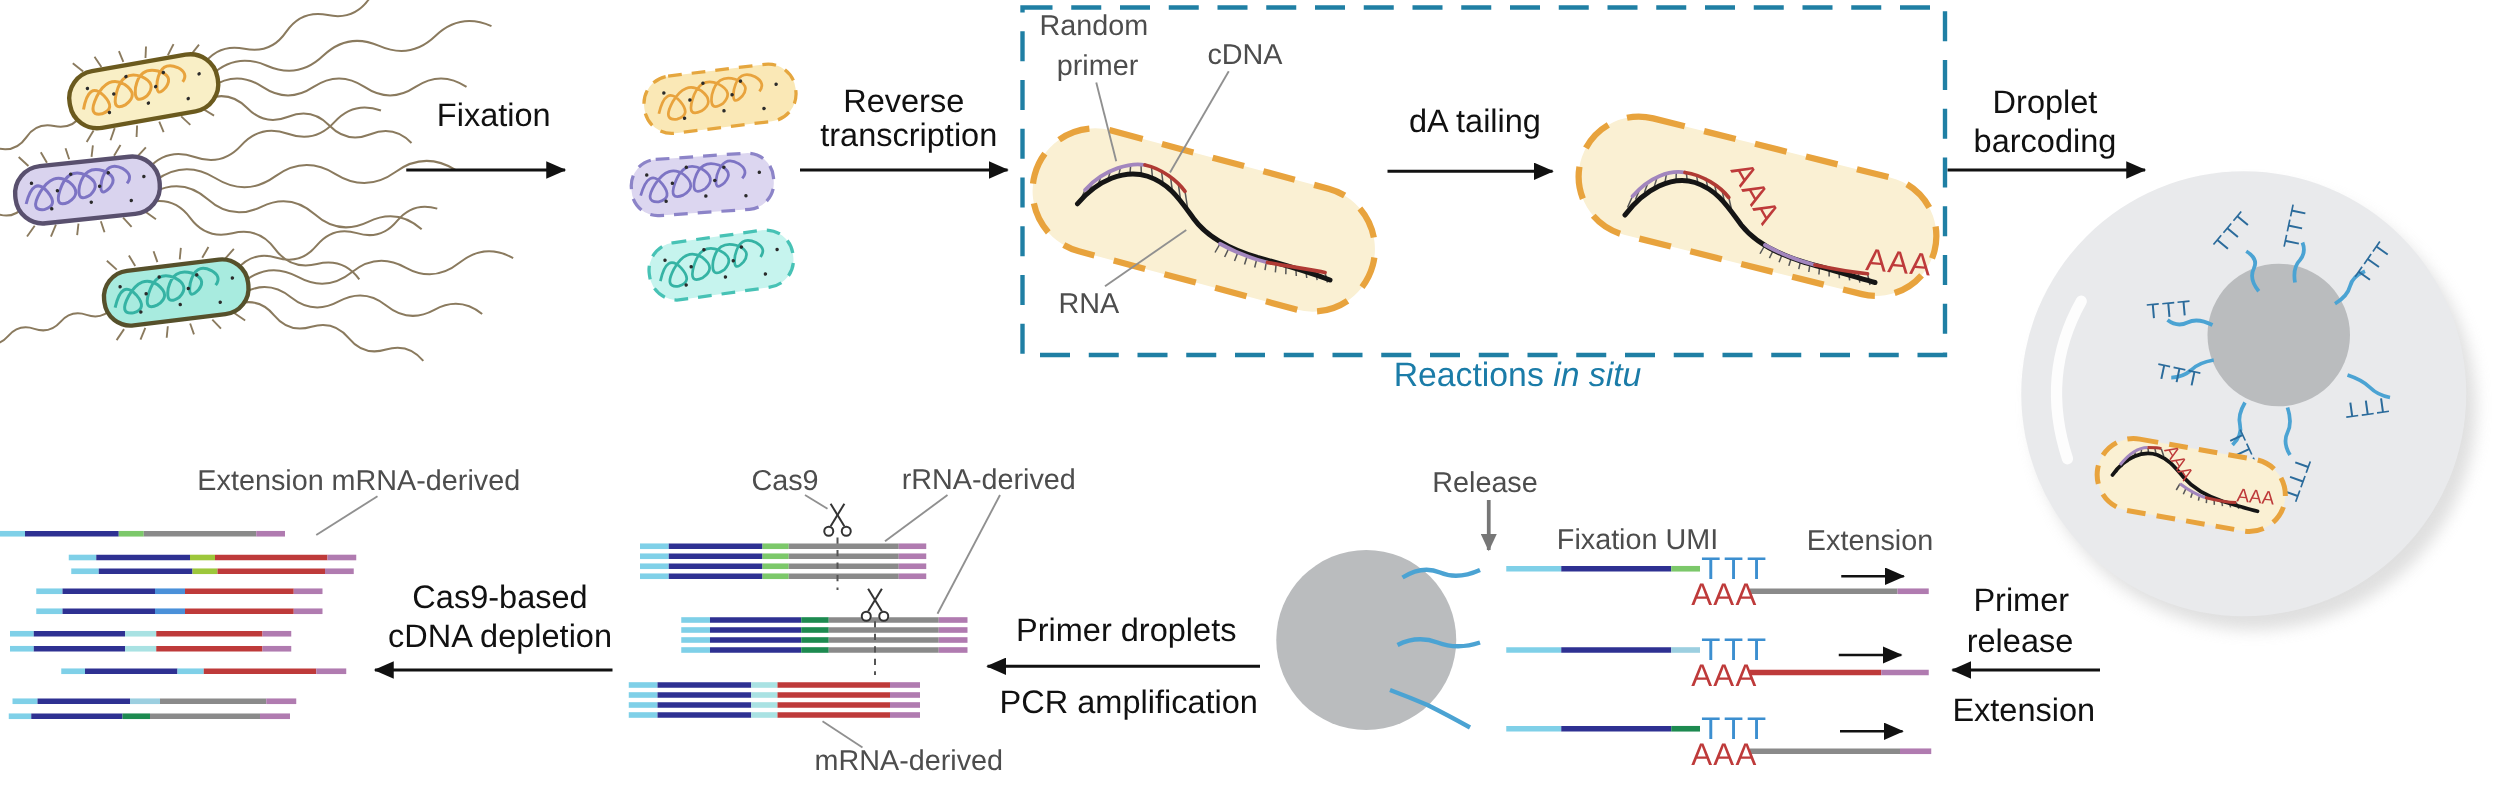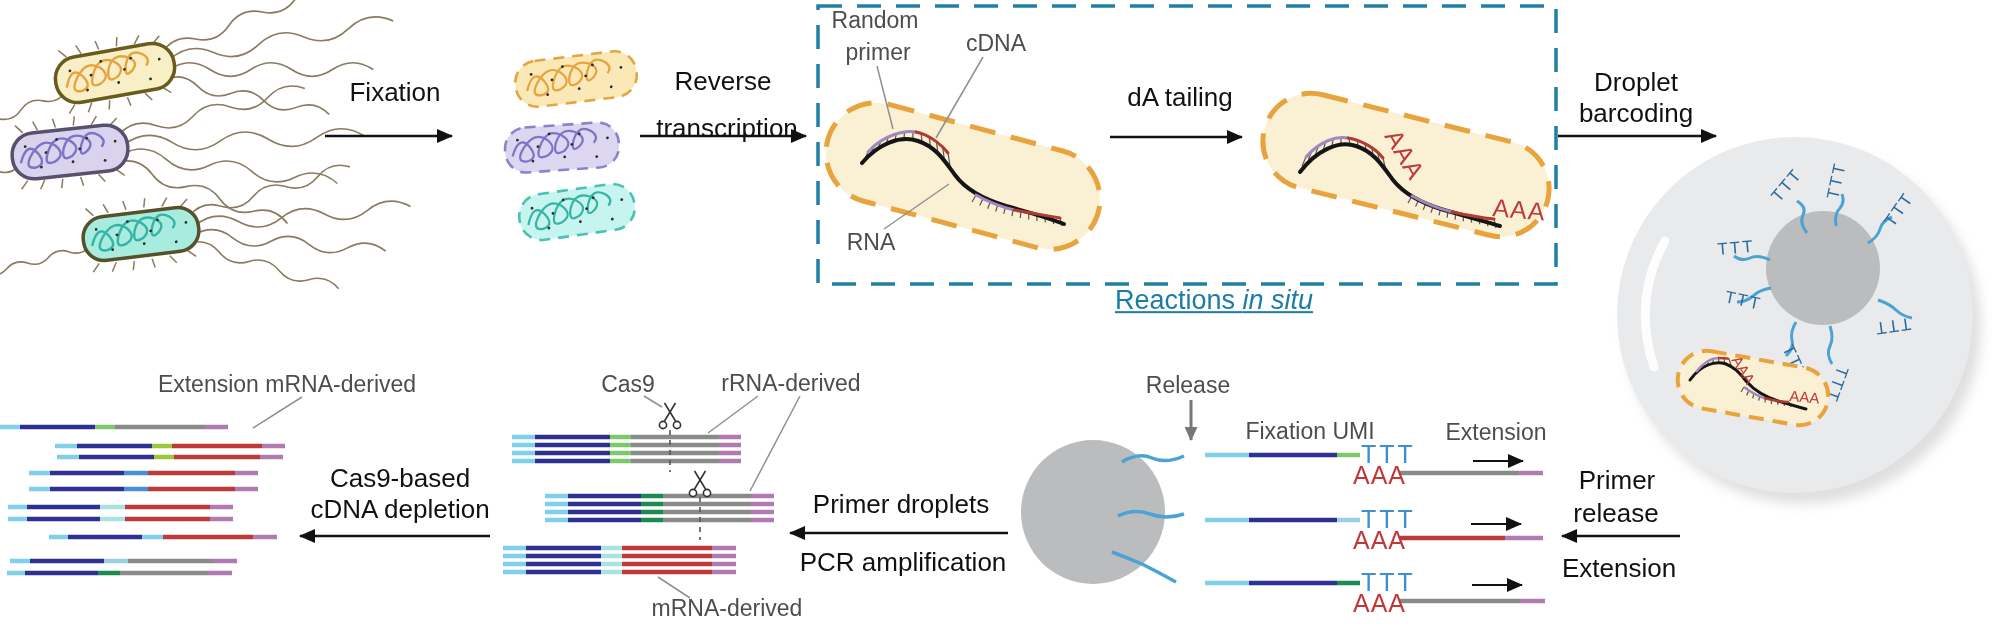--- a/index.html
+++ b/index.html
@@ -2,21 +2,21 @@
 <html><head>
 <meta charset="utf-8">
 <style>
   html,body{margin:0;padding:0;background:#fff;}
   .canvas{position:relative;width:2000px;height:636px;background:#fff;overflow:hidden;
           font-family:"Liberation Sans",sans-serif;}
   svg.art{position:absolute;left:0;top:0;}
   .lbl{position:absolute;transform:translate(-50%,-50%);font-size:26px;color:#111;
        white-space:nowrap;line-height:1.1;}
   .lbl.gray{color:#4d4d4d;font-size:23px;}
-  .lbl.teal{color:#1b7ca8;font-size:27px;text-decoration:underline;}
+  .lbl.teal{color:#1b7ca8;font-size:27px;}
   .lbl.teal .it{font-style:italic;}
   .seq{font-family:"Liberation Sans",sans-serif;}
 </style>
 </head>
 <body>
 
 <div class="canvas">
 
 <svg class="art" width="2000" height="636" viewBox="0 0 2000 636">
   <defs>
@@ -442,21 +442,21 @@
         <line x1="7" y1="573" x2="25" y2="573" stroke="#7FD0E8" stroke-width="4.5"></line>
         <line x1="25" y1="573" x2="98" y2="573" stroke="#2E3192" stroke-width="4.5"></line>
         <line x1="98" y1="573" x2="120" y2="573" stroke="#1D8A50" stroke-width="4.5"></line>
         <line x1="120" y1="573" x2="208" y2="573" stroke="#8A8A8A" stroke-width="4.5"></line>
         <line x1="208" y1="573" x2="232" y2="573" stroke="#B07BB0" stroke-width="4.5"></line>
       </g>
 </svg>
 
 <div class="lbl" style="left:395px;top:92px">Fixation</div>
 <div class="lbl" style="left:723px;top:81px">Reverse</div>
-<div class="lbl" style="left:727px;top:128px">transcription</div>
+<div class="lbl" style="left:727px;top:108px">transcription</div>
 <div class="lbl" style="left:1180px;top:97px">dA tailing</div>
 <div class="lbl" style="left:1636px;top:82px">Droplet</div>
 <div class="lbl" style="left:1636px;top:113px">barcoding</div>
 
 <div class="lbl gray" style="left:875px;top:21px">Random</div>
 <div class="lbl gray" style="left:878px;top:53px">primer</div>
 <div class="lbl gray" style="left:996px;top:44px">cDNA</div>
 <div class="lbl gray" style="left:871px;top:243px">RNA</div>
 <div class="lbl teal" style="left:1214px;top:301px"><span>Reactions </span><span class="it">in situ</span></div>
 

